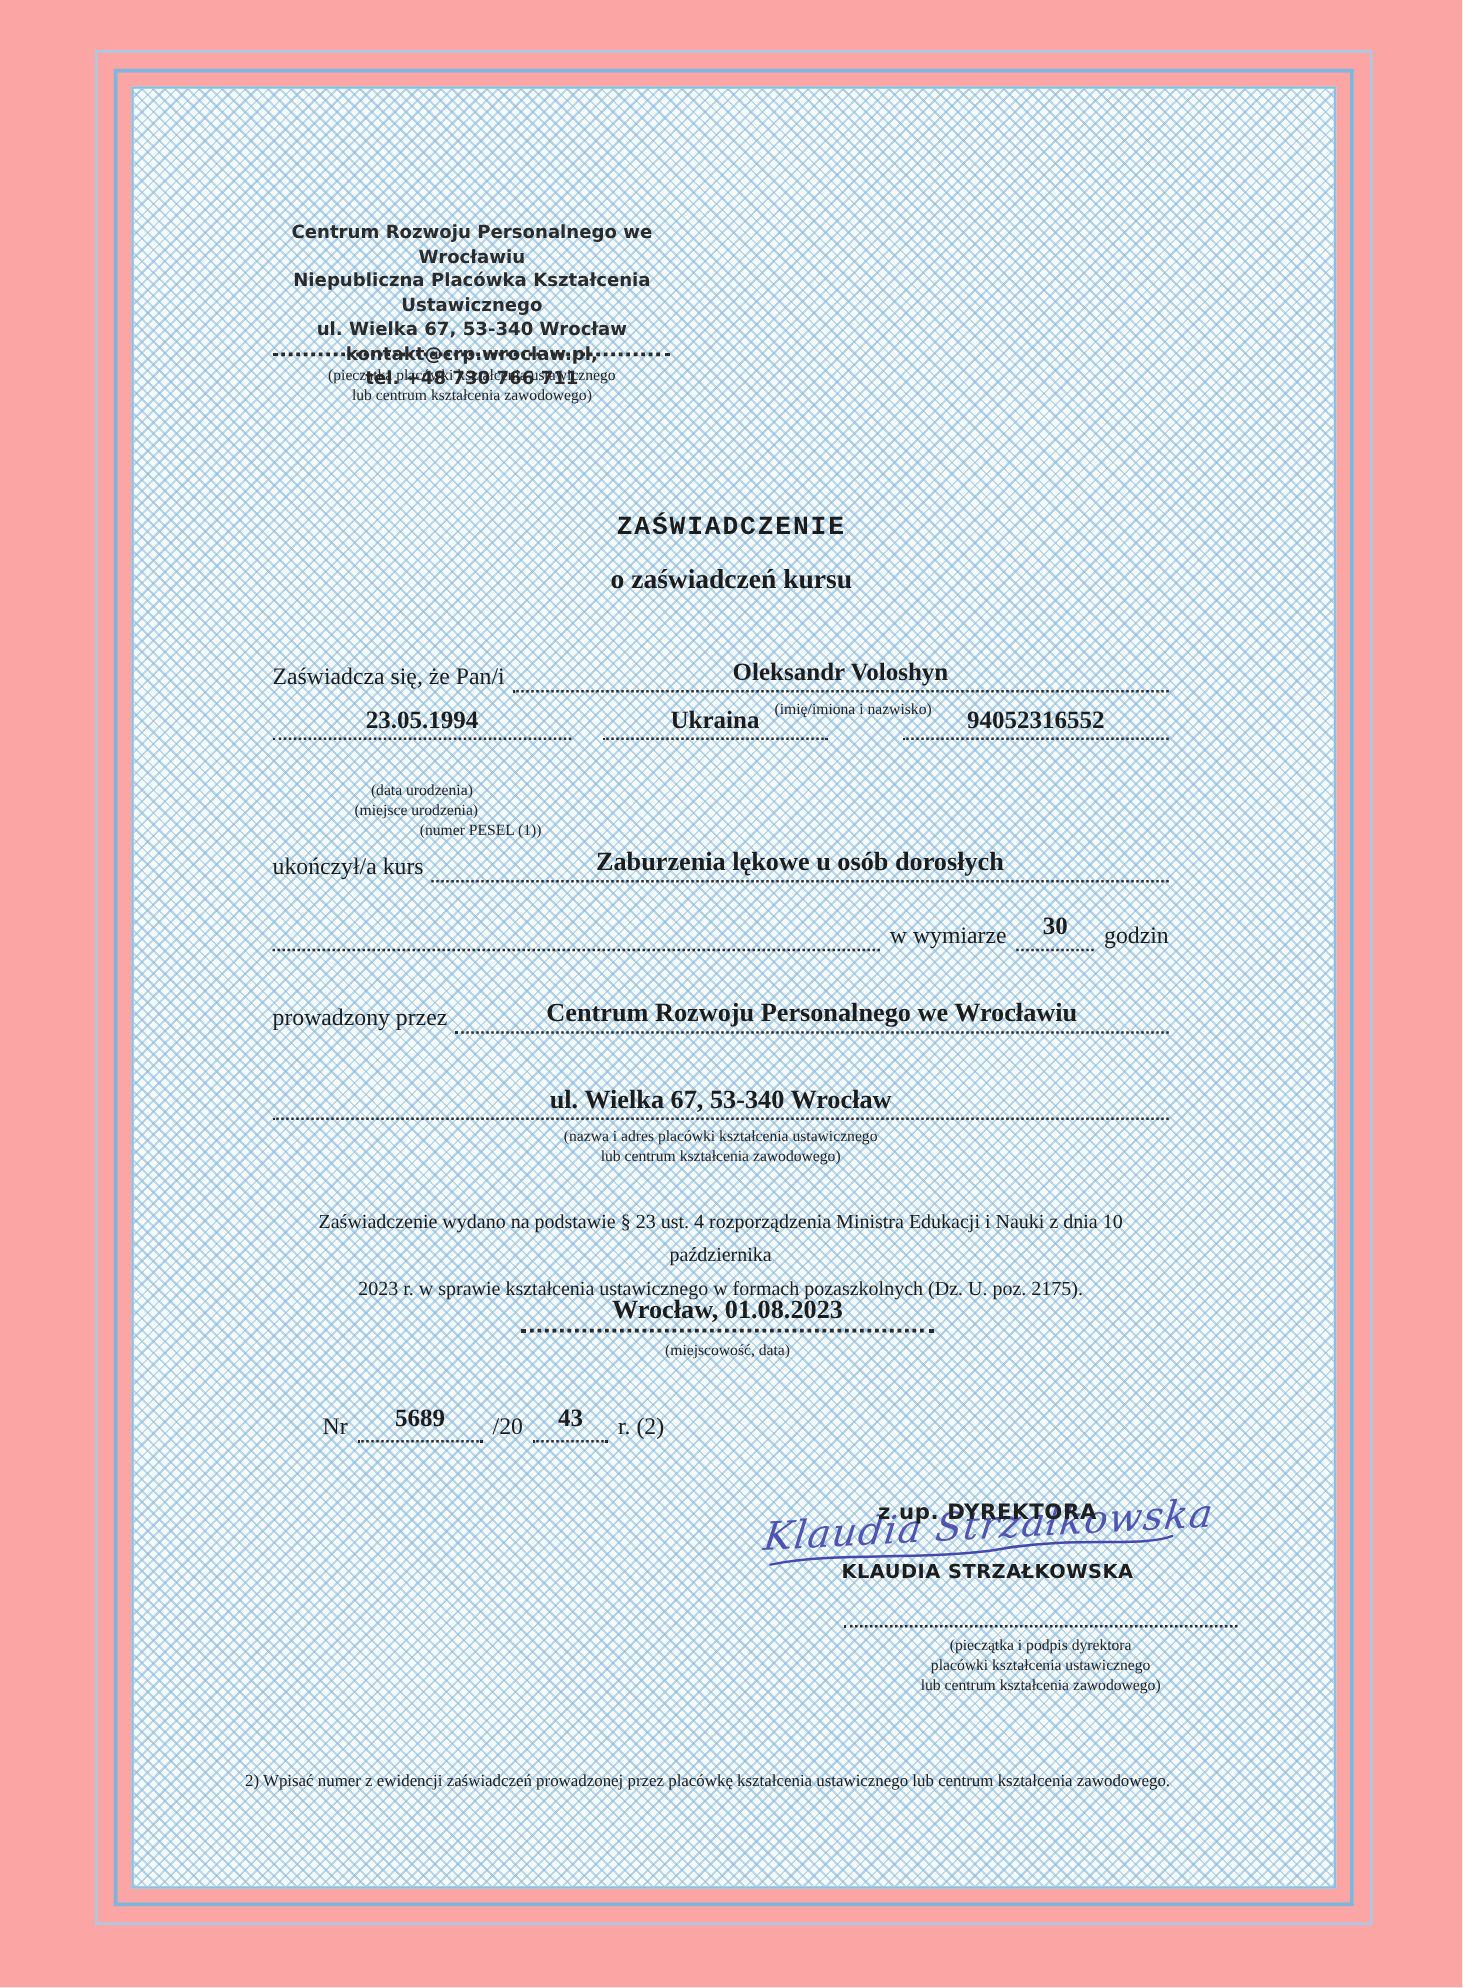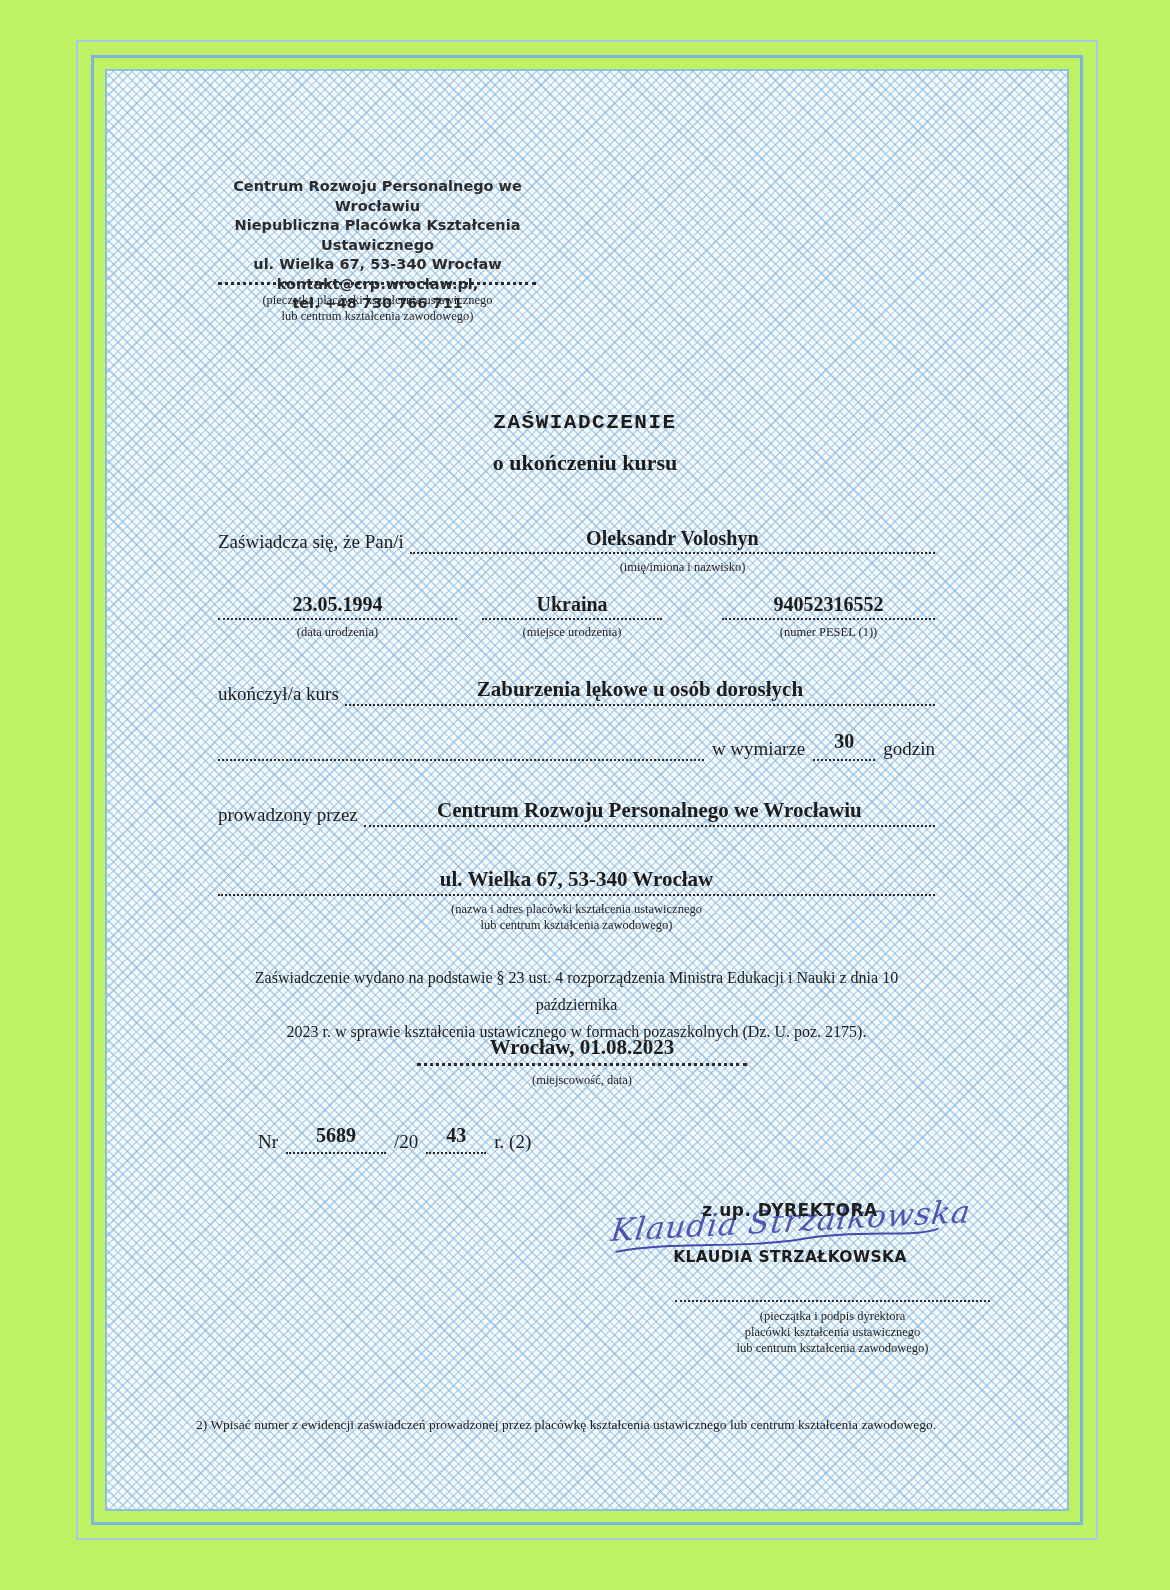--- a/index.html
+++ b/index.html
@@ -1,19 +1,19 @@
 <!DOCTYPE html>
 <html><head>
 <meta charset="utf-8">
 <style>
   * { margin:0; padding:0; box-sizing:border-box; }
   html,body { background:#ffffff; }
   .page {
     position:relative; width:1170px; height:1590px;
-    background:#bef264; overflow:hidden;
+    background:#fca5a5; overflow:hidden;
     font-family:"Liberation Serif", serif;
     color:var(--text-black, #1c1c1c);
   }
   
   .frame-a { position:absolute; left:76px; right:72px; top:40px; bottom:50px;
     border:2px solid #a5cbe7; }
   .frame-b { position:absolute; inset:13px; border:3px solid #7fb5dc; }
   .frame-c {
     position:absolute; inset:11px; border:2px solid #8cbfe0;
     background-color:#f5fafd;
@@ -42,24 +42,24 @@
     border-bottom:3px dotted #2a2a2a; }
   .stamp-cap { left:205px; top:292px; width:345px; }
   
   .title { left:0; right:0; top:411px; font-weight:700; font-size:21px;
     letter-spacing:1.5px;font-family:Liberation Mono, monospace; }
   .subtitle { left:0; right:0; top:450px; font-weight:700; font-size:22px; }
   
   .row { position:absolute; left:218px; width:717px; }
   .r-name { top:526px; height:28px; }
   .r-name-cap { left:430px; top:559px; width:505px; }
-  .cols { top:590px; height:30px; display:flex; align-items:flex-end; }
+  .cols { top:590px; height:30px; display:flex; align-items:flex-start; }
   .col1 { width:239px; } .col2 { width:180px; margin-left:25px; }
   .col3 { width:213px; margin-left:60px; }
-  .cols-cap { top:624px; display:flex; }
+  .cols-cap { top:624px; display:flex;flex-direction:column; }
   .cols-cap .col1, .cols-cap .col2, .cols-cap .col3 { border:none; text-align:center; }
   .r-course { top:662px; height:44px; }
   .r-course .over { font-size:21px; }
   .r-hours { top:729px; height:32px; }
   .r-hours .mid { white-space:nowrap; padding:0 8px 1px 8px; }
   .r-hours .short { width:62px; }
   .r-hours .short .over { bottom:6px; }
   .r-hours .tail { white-space:nowrap; padding:0 0 1px 8px; }
   .r-prov { top:795px; height:32px; }
   .r-prov .over { font-size:21px; }
@@ -113,21 +113,21 @@
     <div>kontakt@crp.wroclaw.pl,</div>
     <div>tel. +48 730 766 711</div>
   </div>
   <div class="abs stamp-dots"></div>
   <div class="abs stamp-cap ctr cap serif">
     <div>(pieczątka placówki kształcenia ustawicznego</div>
     <div>lub centrum kształcenia zawodowego)</div>
   </div>
 
   <div class="abs title ctr serif">ZAŚWIADCZENIE</div>
-  <div class="abs subtitle ctr serif">o ukończeniu kursu</div>
+  <div class="abs subtitle ctr serif">o zaświadczeń kursu</div>
 
   <div class="row r-name flexrow">
     <span class="lbl">Zaświadcza się, że Pan/i</span>
     <span class="dotline fill">
       <span class="over">Oleksandr Voloshyn</span>
     </span>
   </div>
   <div class="abs r-name-cap ctr cap">(imię/imiona i nazwisko)</div>
 
   <div class="row cols">

